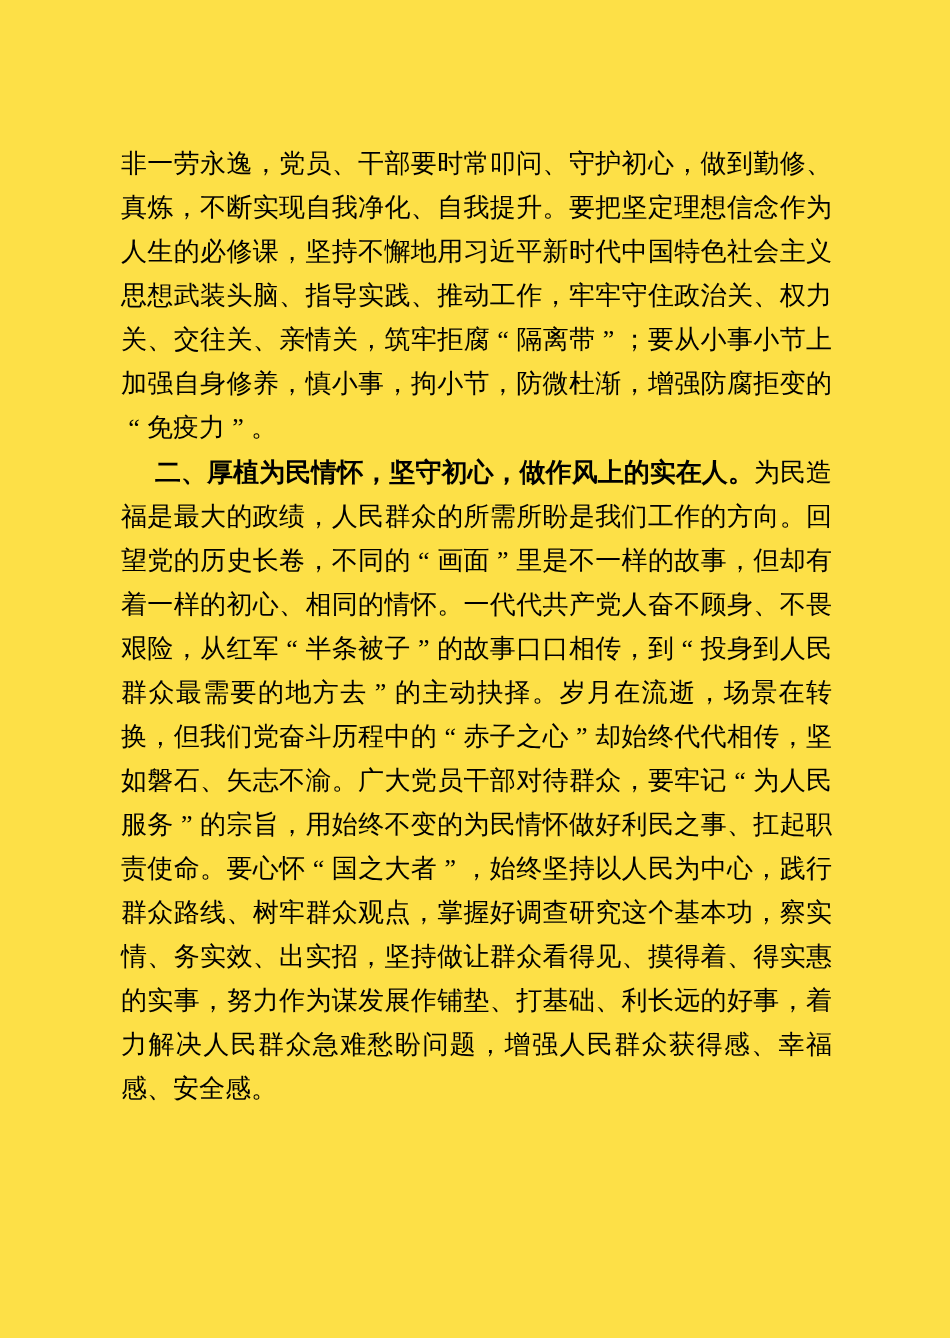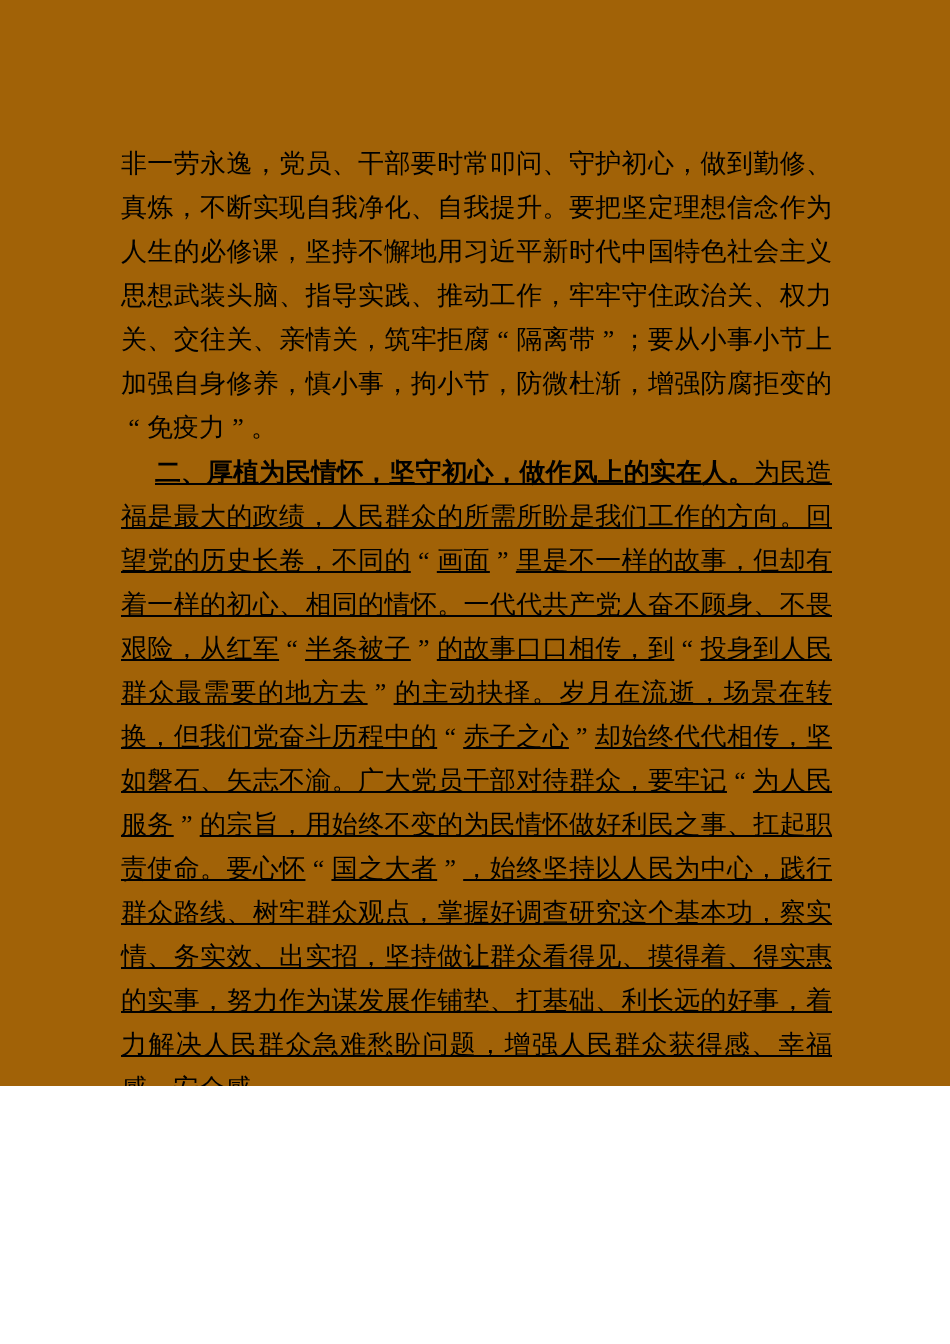--- a/index.html
+++ b/index.html
@@ -3,22 +3,22 @@
 <meta charset="utf-8">
 <style>
   html, body {
     margin: 0;
     padding: 0;
     background: #ffffff;
   }
   .page {
     position: relative;
     width: 950px;
-    height: 1086px;
-    background: #a16207;
+    height: 1338px;
+    background: #fde047;
     overflow: hidden;
   }
   .content {
     position: absolute;
     left: 121px;
     top: 142px;
     width: 711px;
     font-family: "Liberation Serif", serif;
     font-size: 26px;
     line-height: 44px;
@@ -26,21 +26,20 @@
     color: #000000;
     text-align: justify;
     text-justify: inter-character;
   }
   .para {
     margin: 0;
     padding: 0;
   }
   .para.indent {
     text-indent: 34px;
-    text-decoration: underline;
   }
   .lead {
     font-weight: 700;
     font-family: "Liberation Sans", sans-serif;
   }
   
   .fw {
     display: inline-block;
     width: 1em;
     text-align: center;

